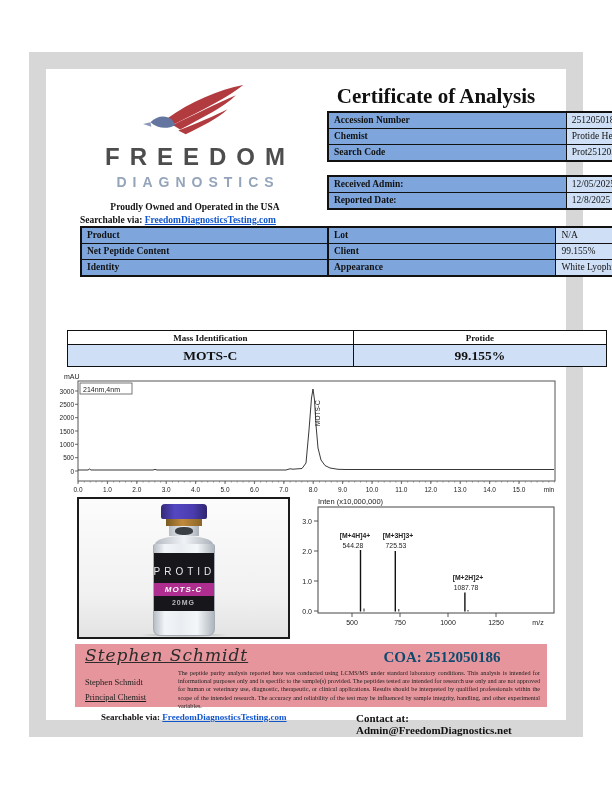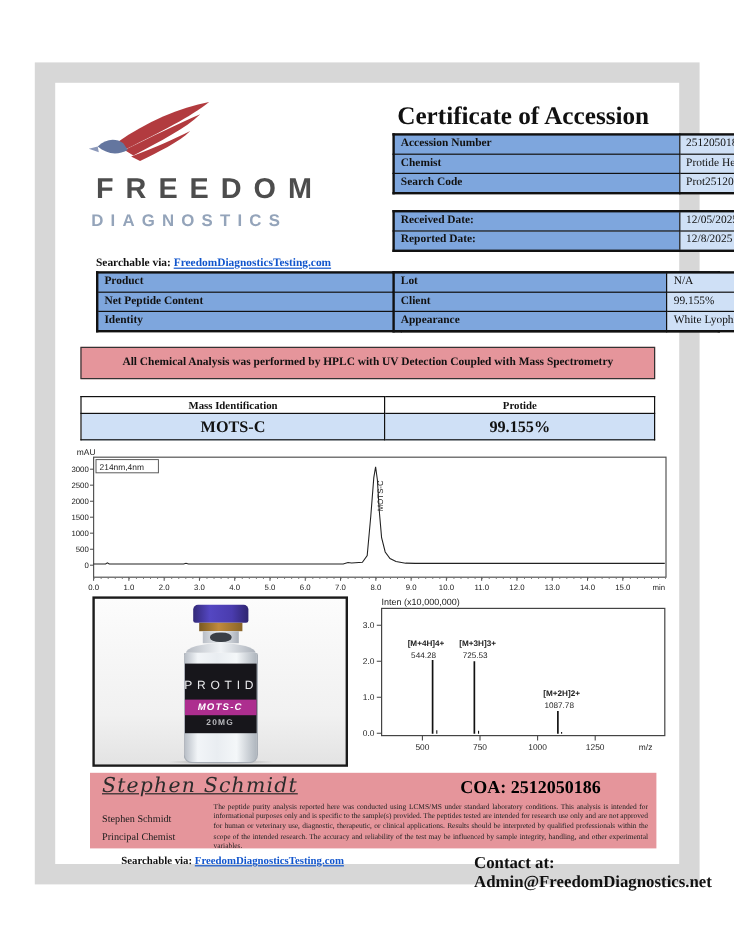--- a/index.html
+++ b/index.html
@@ -2,21 +2,21 @@
 <html><head>
 <meta charset="utf-8">
 <style>
   * { margin:0; padding:0; box-sizing:border-box; }
   body { width:612px; height:792px; background:#ffffff; font-family:"Liberation Serif", serif; color:#111; }
   .canvas { position:relative; width:612px; height:792px; background:#fff; overflow:hidden; }
   .frame { position:absolute; left:29px; top:52px; width:554px; height:685px; background:#d7d7d7; }
   .page { position:absolute; left:46px; top:69px; width:520px; height:651px; background:#fff; }
 
   
-  .logo-block { position:absolute; left:24px; top:16px; width:250px; text-align:left; }
+  .logo-block { position:absolute; left:24px; top:16px; width:250px; text-align:center; }
   .brand { font-family:"Liberation Sans", sans-serif; font-size:24px; font-weight:600; letter-spacing:10px; color:#4d4d4d; margin-top:2px; text-indent:10px; }
   .subbrand { font-family:"Liberation Sans", sans-serif; font-size:14px; font-weight:600; letter-spacing:6px; color:#94a4ba; margin-top:3px; text-indent:6px; }
   .tagline { position:absolute; left:24px; top:133px; width:250px; text-align:center; font-weight:bold; font-size:9.5px; }
   .searchable-top { position:absolute; left:34px; top:146px; font-size:9.5px; font-weight:bold; }
   .link { color:#1155cc; text-decoration:underline; cursor:pointer; }
 
   
   .doc-title { position:absolute; left:266px; top:15px; width:248px; text-align:center; font-size:21px; font-weight:bold; }
 
   
@@ -31,21 +31,21 @@
   .t-accession td, .t-dates td { height:16px;margin-left:36px; }
   .t-product td, .t-lot td { height:15px; }
   .t-accession td.lbl, .t-dates td.lbl { width:46%; }
   .t-product td.lbl { width:49%; }
   .t-lot td.lbl { width:44%; }
 
   
   .banner { position:absolute; left:21px; top:220px; width:479px; height:27px; background:#e5959b; border:1.5px solid #333; text-align:center; font-weight:bold; font-size:9.5px; line-height:24px; }
 
   
-  .t-mass { position:absolute; left:21px; top:261px; width:479px; border-collapse:collapse; border:1.5px solid #111; }
+  .t-mass { position:absolute; left:21px; top:261px; width:540px; border-collapse:collapse; border:1.5px solid #111; }
   .t-mass td { border:1px solid #111; text-align:center; }
   .t-mass .hdr { font-weight:bold; font-size:9px; height:14px; background:#fff; }
   .t-mass .res { font-weight:bold; font-size:13.5px; height:22px; background:#cfe0f6; }
   .t-mass td:first-child { width:53%; }
 
   
   .chrom { position:absolute; left:0px; top:301px; width:520px; height:131px; }
   .spec  { position:absolute; left:246px; top:425px; width:274px; height:149px; }
   svg text { font-family:"Liberation Sans", sans-serif; fill:#222; }
 
@@ -60,53 +60,54 @@
   .vbody { width:62px; height:92px; margin:0 auto; border:1px solid #a7adb5; border-top:none; border-radius:2px 2px 7px 7px; background:linear-gradient(90deg,#b9bfc7 0%,#f2f5f8 18%,#e9edf1 45%,#f4f7f9 72%,#aeb5bd 100%); overflow:hidden; }
   .vlabel { margin-top:9px; height:58px; background:#17161b; overflow:hidden; }
   .vbrand { margin-top:13px; text-align:center; font-family:"Liberation Sans", sans-serif; font-size:10px; letter-spacing:4px; color:#e9e9ec; white-space:nowrap; }
   .vband { margin-top:6px; height:13px; line-height:13px; background:#ad2e8f; text-align:center; color:#fff; font-family:"Liberation Sans", sans-serif; font-style:italic; font-weight:bold; font-size:8px; letter-spacing:1px; }
   .vmg { margin-top:3px; text-align:center; font-family:"Liberation Sans", sans-serif; font-weight:bold; font-size:7px; color:#b9b9bd; letter-spacing:1px; }
   .vial-shadow { position:absolute; left:50%; transform:translateX(-50%); top:134px; width:90px; height:4px; background:radial-gradient(ellipse at center, rgba(60,60,60,.45), rgba(60,60,60,0) 70%); }
 
   
   .sig-block { position:absolute; left:29px; top:575px; width:472px; height:63px; background:#e5959b; }
   .sig-script { position:absolute; left:10px; top:1px; font-family:"DejaVu Serif", serif; font-style:italic; font-size:17px; color:#2b2b2b; text-decoration:underline; letter-spacing:1px; }
-  .coa { position:absolute; left:262px; top:5px; width:210px; text-align:center; font-weight:bold; font-size:15px; color:#000000; }
+  .coa { position:absolute; left:262px; top:5px; width:210px; text-align:center; font-weight:bold; font-size:15px; color:#0c4a6e; }
   .sig-name { position:absolute; left:10px; top:33px; font-size:8.5px; color:#1d1d1d; }
-  .sig-role { position:absolute; left:10px; top:48px; font-size:8.5px; color:#1d1d1d; }
+  .sig-role { position:absolute; left:10px; top:48px; font-size:8.5px; color:#1d1d1d;text-decoration:underline; }
   .disclaimer { position:absolute; left:103px; top:25px; width:362px; font-size:6.2px; line-height:1.32; text-align:justify; color:#222; }
 
   
   .footer-search { position:absolute; left:55px; top:643px; font-size:9px; font-weight:bold; }
-  .footer-contact { position:absolute; left:349px; top:643px; font-size:14px; font-weight:bold; }
+  .footer-contact { position:absolute; left:310px; top:643px; font-size:11px; font-weight:bold; }
 </style>
 </head>
 <body>
 
 <div class="canvas">
   <div class="frame"></div>
   <div class="page">
 
     <div class="logo-block">
       <svg width="112" height="52" viewBox="0 0 120 56">
         <path d="M30 36 C55 18 86 5 112 0 C96 13 68 27 38 42 Z" fill="#b23b3f"></path>
         <path d="M36 43 C61 31 85 19 104 11 C91 24 68 35 44 48 Z" fill="#b23b3f"></path>
         <path d="M42 49 C63 41 81 33 95 26 C85 36 66 45 50 53 Z" fill="#b23b3f"></path>
         <path d="M12 40 C19 33 28 32 35 37 L39 43 C30 48 20 47 12 40 Z" fill="#64769f"></path>
         <path d="M12 40 L4 42 L13 45 Z" fill="#8b98b9"></path>
       </svg>
       <div class="brand">FREEDOM</div>
       <div class="subbrand">DIAGNOSTICS</div>
     </div>
+    <div class="tagline">Proudly Owned and Operated in the USA</div>
     <div class="searchable-top">
       <span>Searchable via:</span>
       <span class="link">FreedomDiagnosticsTesting.com</span>
     </div>
 
-    <div class="doc-title">Certificate of Accession</div>
+    <div class="doc-title">Certificate of Analysis</div>
 
     <table class="info t-accession">
       <tbody>
           <tr>
         <td class="lbl">Accession Number</td>
         <td class="val">2512050186</td>
       </tr>
       <tr>
         <td class="lbl">Chemist</td>
         <td class="val">Protide Health</td>
@@ -114,21 +115,21 @@
       <tr>
         <td class="lbl">Search Code</td>
         <td class="val">Prot2512050186</td>
       </tr>
     </tbody>
       </table>
 
     <table class="info t-dates">
       <tbody>
           <tr>
-        <td class="lbl">Received Date:</td>
+        <td class="lbl">Received Admin:</td>
         <td class="val">12/05/2025</td>
       </tr>
       <tr>
         <td class="lbl">Reported Date:</td>
         <td class="val">12/8/2025</td>
       </tr>
     </tbody>
       </table>
 
     <table class="info t-product">
@@ -158,21 +159,20 @@
         <td class="lbl">Client</td>
         <td class="val">99.155%</td>
       </tr>
       <tr>
         <td class="lbl">Appearance</td>
         <td class="val">White Lyophilized Powder</td>
       </tr>
     </tbody>
       </table>
 
-    <div class="banner">All Chemical Analysis was performed by HPLC with UV Detection Coupled with Mass Spectrometry</div>
 
     <table class="t-mass">
       <tbody>
           <tr>
         <td class="hdr">Mass Identification</td>
         <td class="hdr">Protide</td>
       </tr>
       <tr>
         <td class="res">MOTS-C</td>
         <td class="res">99.155%</td>

